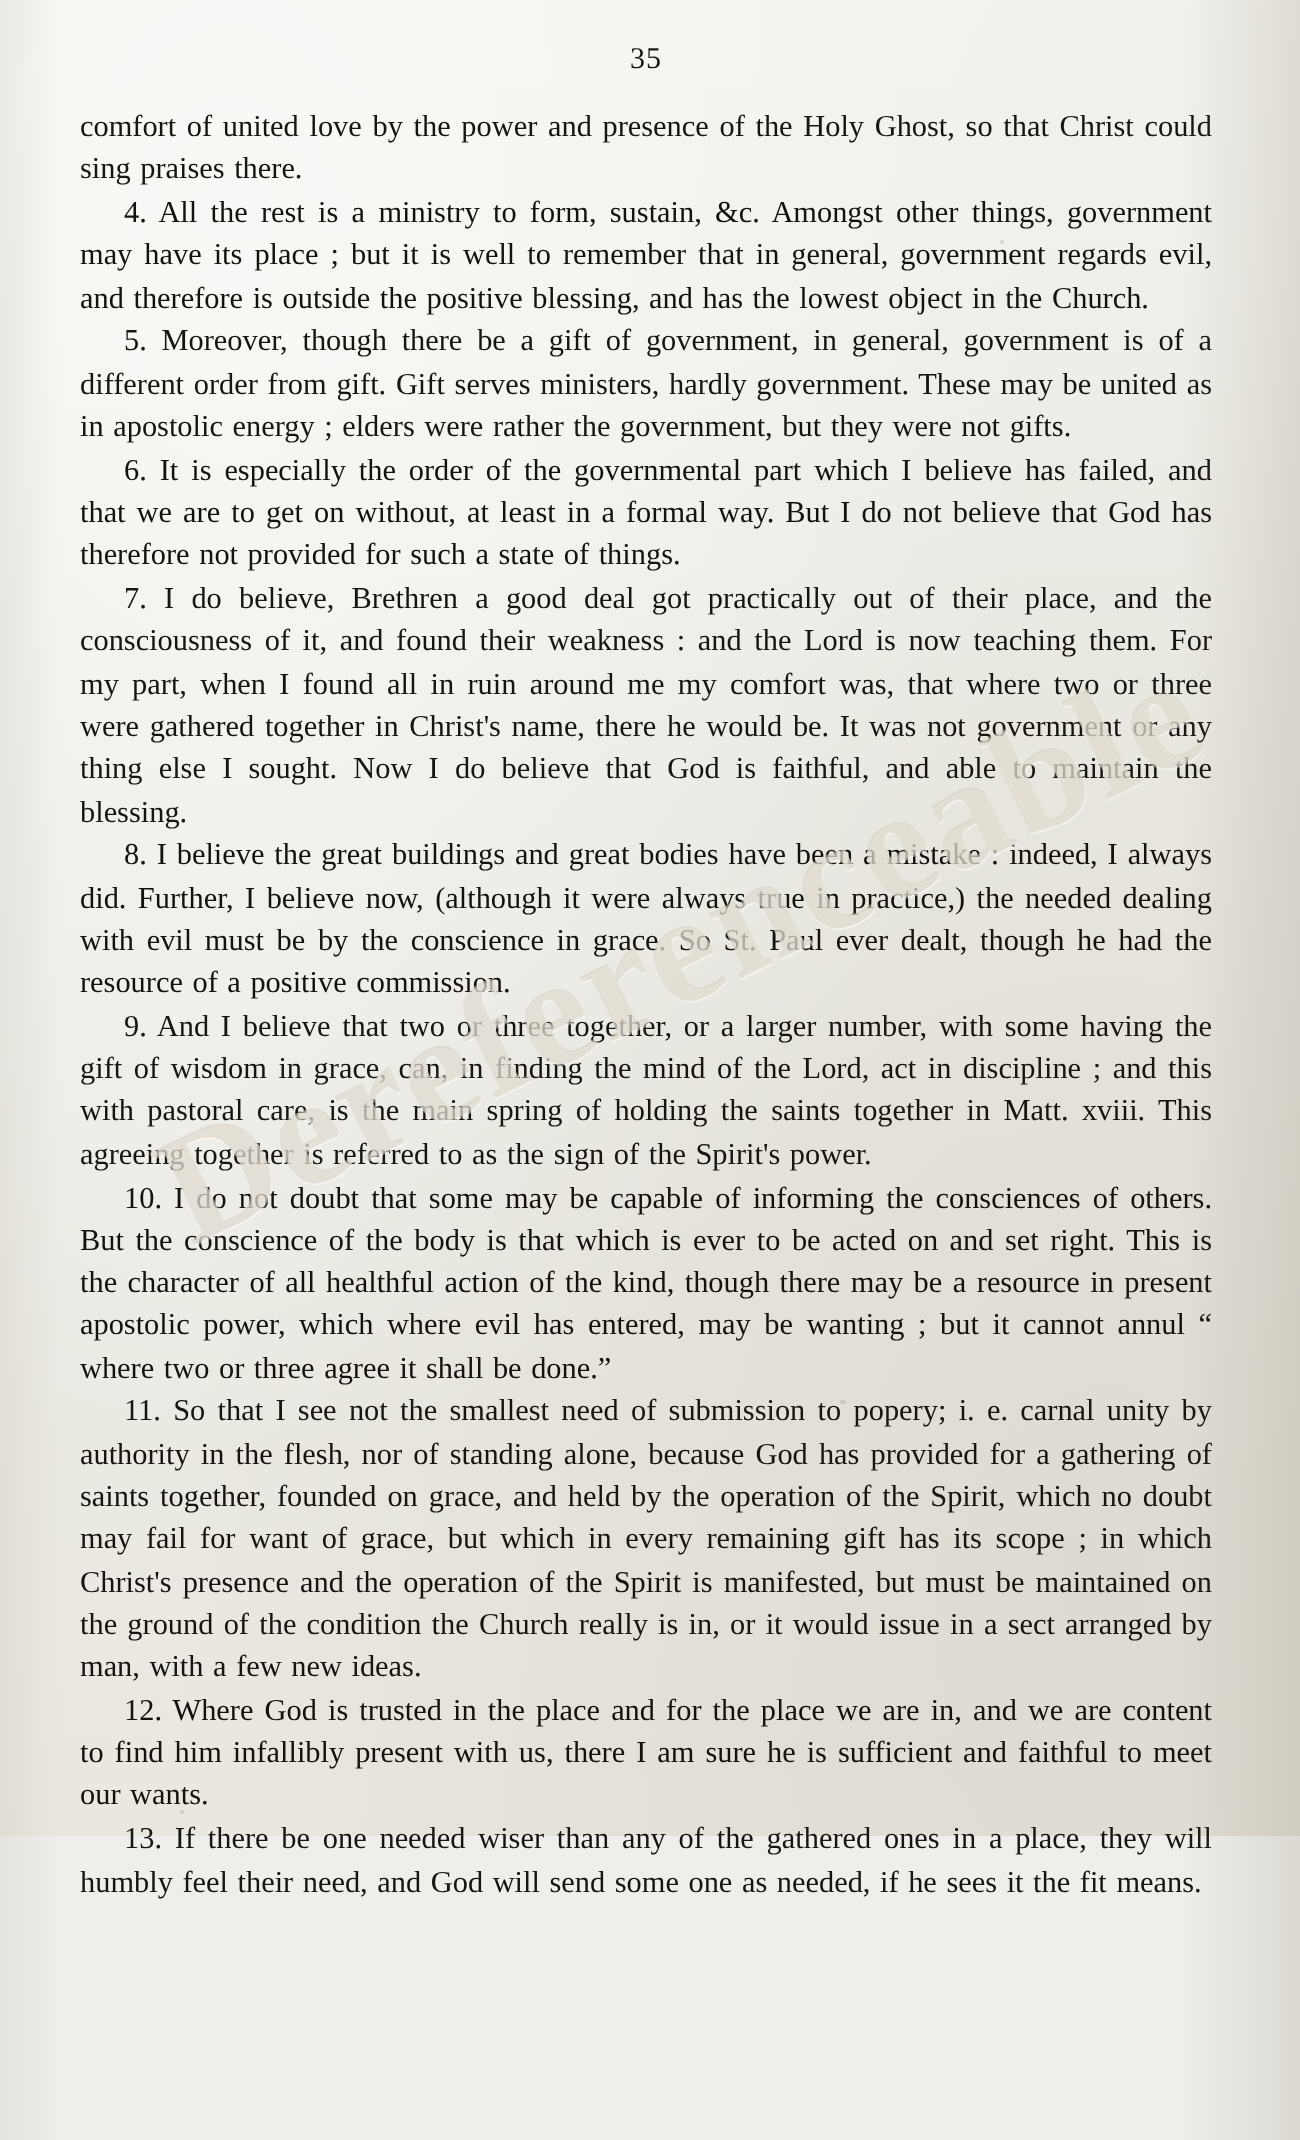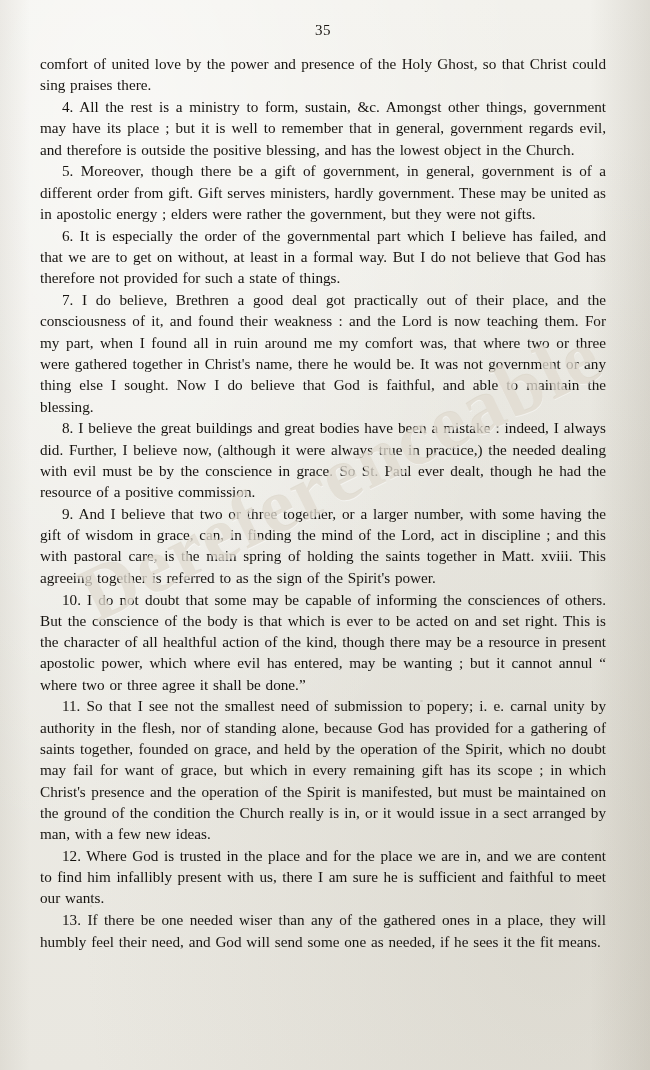--- a/index.html
+++ b/index.html
@@ -11,21 +11,21 @@
     height: 1070px;
     background: #efeeea;
     font-family: "Liberation Serif", serif;
     color: #14110c;
     position: relative;
     overflow: hidden;
   }
   .page {
     position: relative;
     width: 650px;
-    height: 1070px;
+    height: 918px;
     box-sizing: border-box;
     padding: 22px 44px 0 40px;
     background:
       radial-gradient(ellipse at 18% 12%, rgba(255,255,255,0.55) 0%, rgba(255,255,255,0) 55%),
       radial-gradient(ellipse at 85% 85%, rgba(190,185,170,0.30) 0%, rgba(255,255,255,0) 60%),
       linear-gradient(180deg, #f2f1ec 0%, #edece6 45%, #e9e7e0 100%);
   }
   .page-number {
     text-align: center;
     font-size: 15px;

